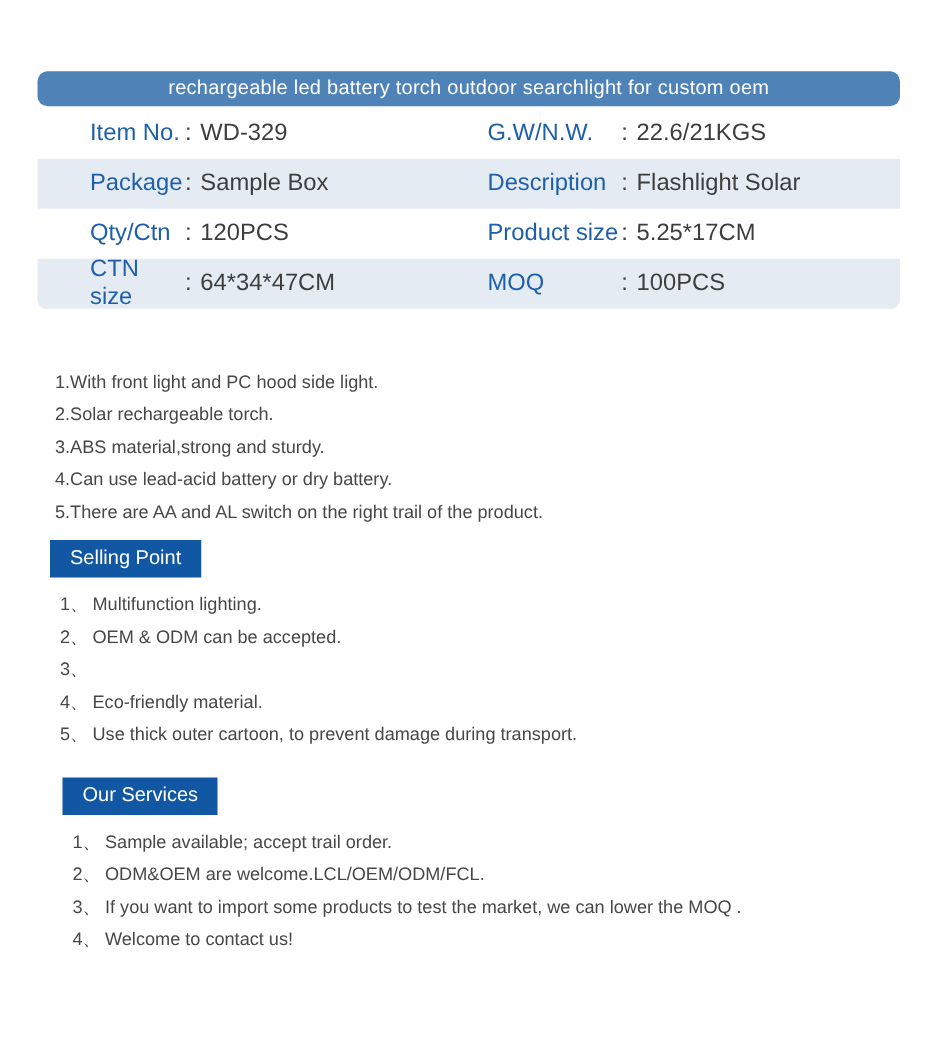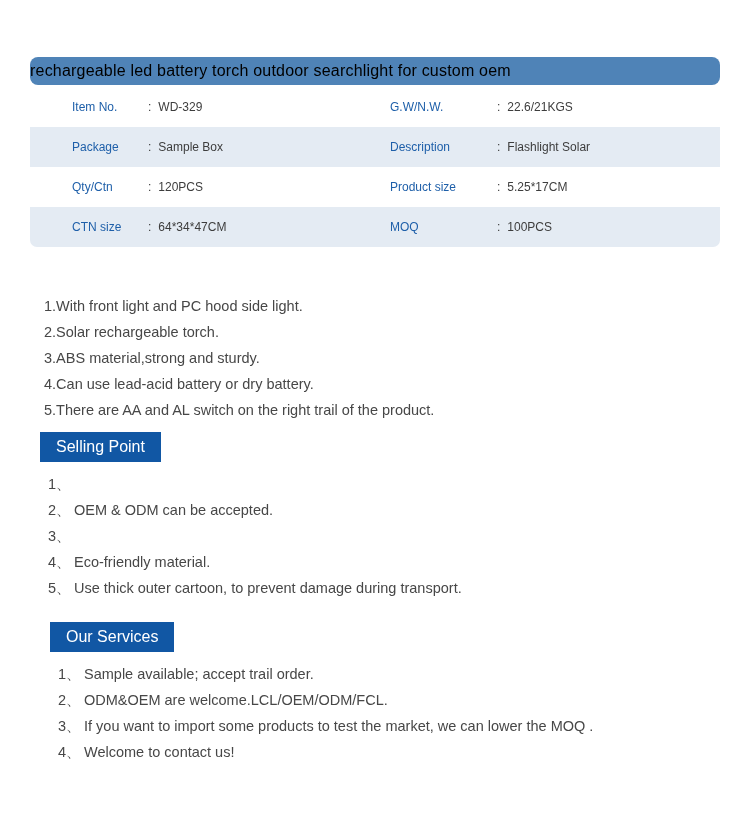--- a/index.html
+++ b/index.html
@@ -14,34 +14,34 @@
   }
   .content {
     padding: 57px 30px 0 30px;
   }
 
   
   .title-bar {
     height: 28px;
     background: #4f83b7;
     border-radius: 8px;
-    color: #000000;
+    color: #ffffff;
     font-size: 16px;
     line-height: 28px;
-    text-align: left;
+    text-align: center;
     letter-spacing: 0.2px;
   }
 
   
   .spec-table { margin-top: 2px; }
   .spec-row {
     display: flex;
     height: 40px;
     align-items: center;
-    font-size: 12px;
+    font-size: 19px;
   }
   .spec-row.alt { background: #e4ebf3; }
   .spec-row.last { border-bottom-left-radius: 7px; border-bottom-right-radius: 7px; }
   .cell { display: flex; align-items: center; }
   .cell-left  { width: 360px; padding-left: 42px; }
   .cell-right { flex: 1; }
   .spec-label { color: #1e5fa9; display: inline-block; }
   .cell-left  .spec-label { width: 76px; }
   .cell-right .spec-label { width: 107px; }
   .spec-sep   { color: #3d3d3d; }
@@ -165,20 +165,21 @@
           <span class="item-text">There are AA and AL switch on the right trail of the product.</span>
         </div>
       </div>
     </div>
 
     <div class="section section-selling">
       <div class="section-header">Selling Point</div>
       <div class="item-list spaced">
         <div class="list-item">
           <span class="item-num">1、</span>
+          <span class="item-text">Multifunction lighting.</span>
         </div>
         <div class="list-item">
           <span class="item-num">2、</span>
           <span class="item-text">OEM &amp; ODM can be accepted.</span>
         </div>
         <div class="list-item">
           <span class="item-num">3、</span>
         </div>
         <div class="list-item">
           <span class="item-num">4、</span>

